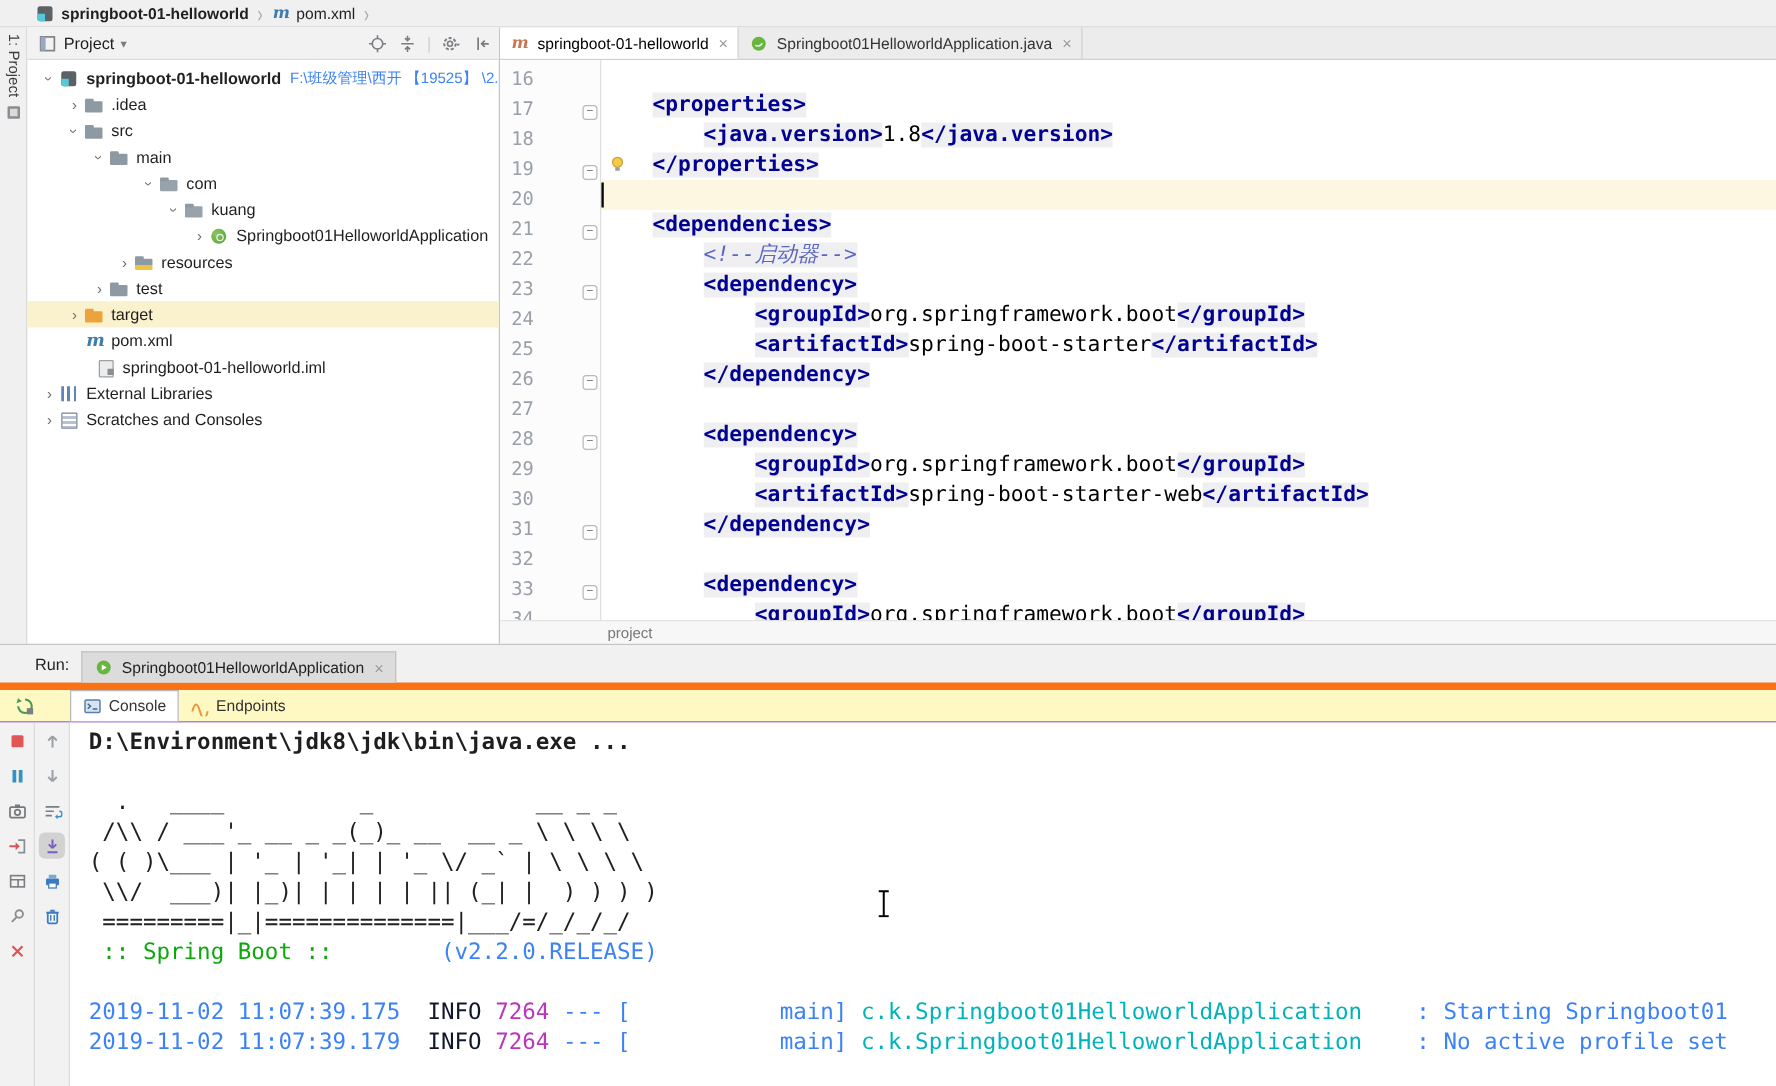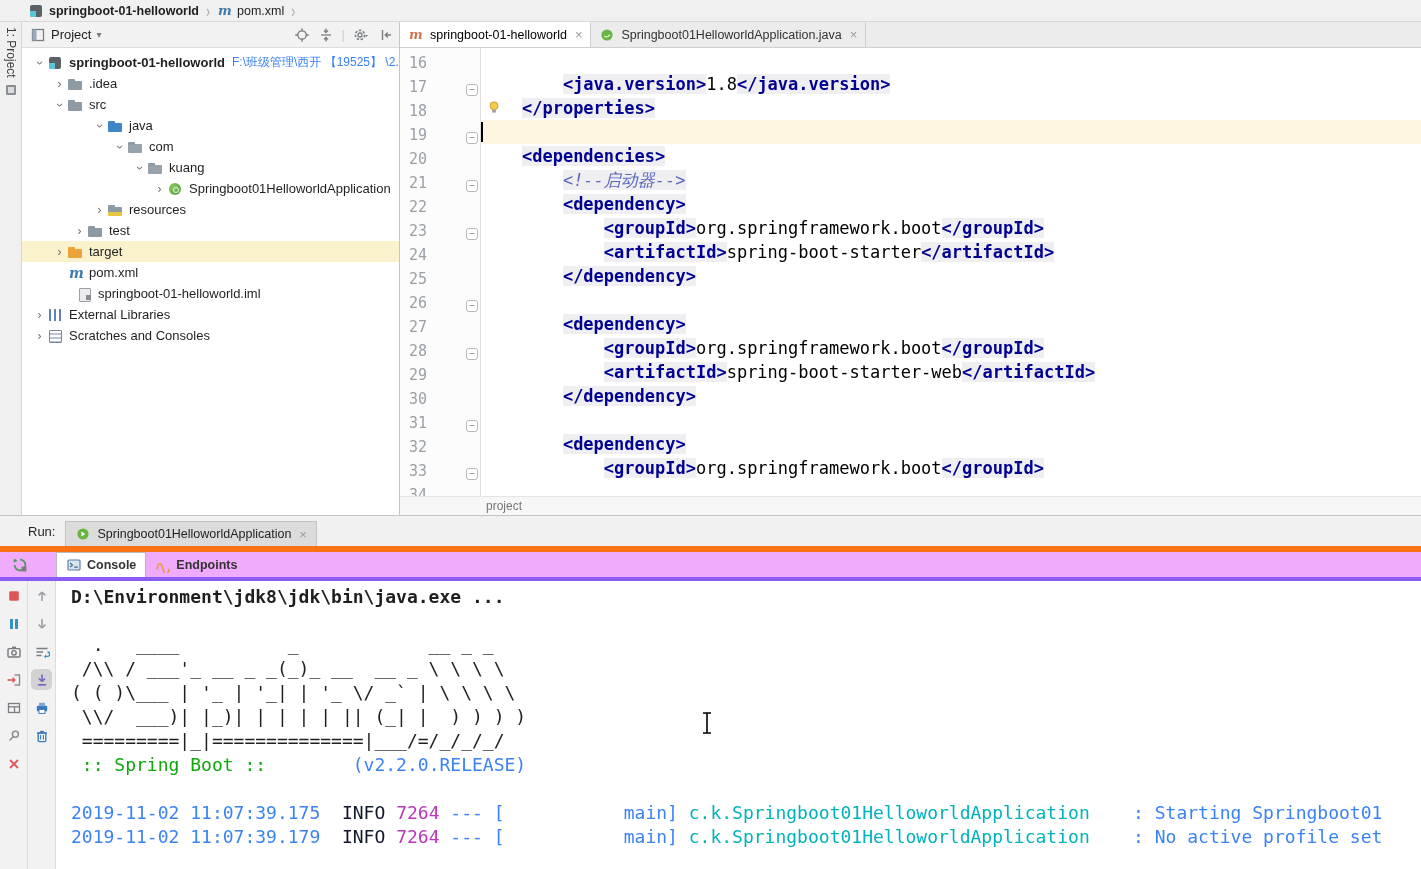--- a/index.html
+++ b/index.html
@@ -79,21 +79,21 @@
   .tok-txt{color:#000;}
   .tok-cmt{color:#5b66c0;font-style:italic;background:#efeff1;}
   .caret-bar{position:absolute;left:0;top:2px;width:1.5px;height:20px;background:#000;}
   .bulb{position:absolute;left:5px;top:3px;}
   #breadcrumbs-bar{flex:0 0 18px;background:#f7f7f7;border-top:1px solid #e4e4e4;display:flex;align-items:center;padding-left:86px;color:#777;font-size:12px;}
 
   
   #run-panel{position:absolute;left:0;top:515px;width:1421px;height:354px;border-top:1px solid #c5c5c5;background:#fff;box-sizing:border-box;display:flex;flex-direction:column;}
   #run-header{flex:0 0 29px;background:#f1f1f1;display:flex;align-items:center;padding-left:28px;gap:10px;border-bottom:6px solid #f97316;box-sizing:border-box;}
   #run-tab{display:flex;align-items:center;gap:6px;background:#dcdcdc;border:1px solid #c2c2c2;border-bottom:none;height:24px;margin-top:5px;padding:0 9px;font-size:12.5px;}
-  #run-views{flex:0 0 26px;background:#f0abfc;display:flex;align-items:flex-end;border-bottom:4px solid #8b5cf6;box-sizing:border-box;font-weight:bold;}
+  #run-views{flex:0 0 26px;background:#fef9c3;display:flex;align-items:flex-end;border-bottom:1px solid #8b5cf6;box-sizing:border-box;}
   #rerun-cell{width:56px;flex:0 0 56px;display:flex;align-items:center;padding-left:12px;height:100%;box-sizing:border-box;}
   .vtab{display:flex;align-items:center;gap:5px;height:24px;padding:0 9px;font-size:12.5px;color:#333;}
   .vtab.active{background:#fff;border:1px solid #b9b9b9;border-bottom:none;}
   #run-content{flex:1;display:flex;overflow:hidden;}
   .icol{width:28px;flex:0 0 28px;background:#f2f2f2;border-right:1px solid #dcdcdc;display:flex;flex-direction:column;align-items:center;padding-top:6px;gap:11px;box-sizing:border-box;}
   .icol .isvg{width:17px;height:17px;}
   .icol .isvg.selected{background:#d2d2d2;border-radius:3px;box-shadow:0 0 0 2px #d2d2d2;}
   #console-out{flex:1;background:#fff;padding:4px 0 0 15px;overflow:hidden;}
   .console-line{height:24px;line-height:24px;white-space:pre;font-family:"DejaVu Sans Mono",monospace;font-size:18px;}
   .c-plain{color:#3b82f6;}
@@ -222,24 +222,24 @@
         <div class="tree-row" style="padding-left: 30px;">
           <span class="tree-arrow">›</span>
           <span class="ticon folder"></span>
           <span class="tree-label">.idea</span>
         </div>
         <div class="tree-row" style="padding-left: 30px;">
           <span class="tree-arrow exp">›</span>
           <span class="ticon folder"></span>
           <span class="tree-label">src</span>
         </div>
-        <div class="tree-row" style="padding-left: 70px;">
+        <div class="tree-row" style="padding-left: 50px;">
           <span class="tree-arrow exp">›</span>
-          <span class="ticon folder-java"></span>
-          <span class="tree-label">java</span>
+          <span class="ticon folder"></span>
+          <span class="tree-label">main</span>
         </div>
         <div class="tree-row" style="padding-left: 90px;">
           <span class="tree-arrow exp">›</span>
           <span class="ticon folder-pkg"></span>
           <span class="tree-label">com</span>
         </div>
         <div class="tree-row" style="padding-left: 110px;">
           <span class="tree-arrow exp">›</span>
           <span class="ticon folder-pkg"></span>
           <span class="tree-label">kuang</span>
@@ -397,20 +397,21 @@
               <span class="fold-box">−</span>
             </span>
           </div>
           <div class="g-row">
             <span class="g-num">34</span>
             <span class="g-fold"></span>
           </div>
         </div>
       <div id="code">
           <div class="code-line"></div>
+          <div class="code-line"><span class="tok-sp">    </span><span class="tok-tag">&lt;properties&gt;</span></div>
           <div class="code-line"><span class="tok-sp">        </span><span class="tok-tag">&lt;java.version&gt;</span><span class="tok-txt">1.8</span><span class="tok-tag">&lt;/java.version&gt;</span></div>
           <div class="code-line"><span class="tok-sp">    </span><span class="tok-tag">&lt;/properties&gt;</span><span class="isvg bulb"><svg viewBox="0 0 16 16">
                 <circle cx="8" cy="6.8" r="4" fill="#f7c948" stroke="#c9a33c" stroke-width="1"></circle>
                 <rect x="6.2" y="11" width="3.6" height="2.6" fill="#9aa0a6"></rect>
               </svg></span></div>
           <div class="code-line caret-line"><span class="caret-bar"></span></div>
           <div class="code-line"><span class="tok-sp">    </span><span class="tok-tag">&lt;dependencies&gt;</span></div>
           <div class="code-line"><span class="tok-sp">        </span><span class="tok-cmt">&lt;!--启动器--&gt;</span></div>
           <div class="code-line"><span class="tok-sp">        </span><span class="tok-tag">&lt;dependency&gt;</span></div>
           <div class="code-line"><span class="tok-sp">            </span><span class="tok-tag">&lt;groupId&gt;</span><span class="tok-txt">org.springframework.boot</span><span class="tok-tag">&lt;/groupId&gt;</span></div>

